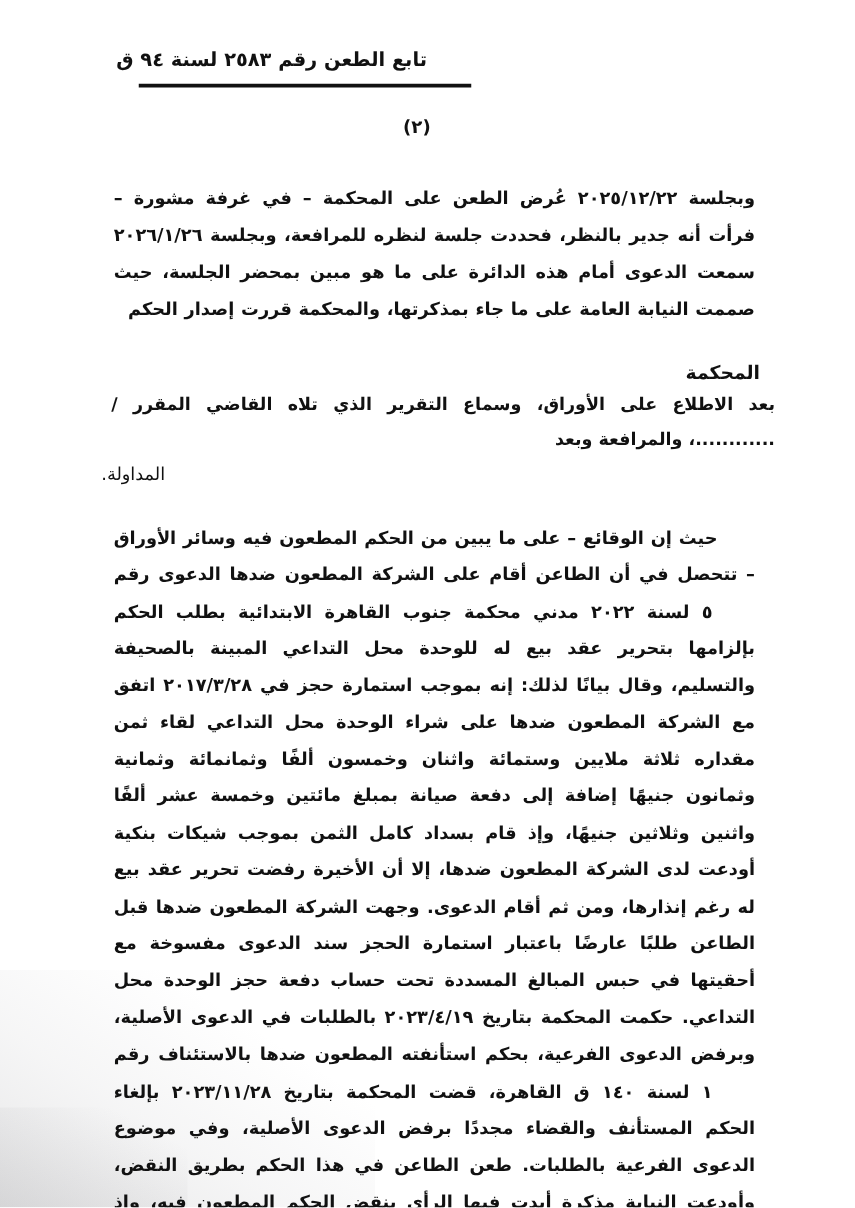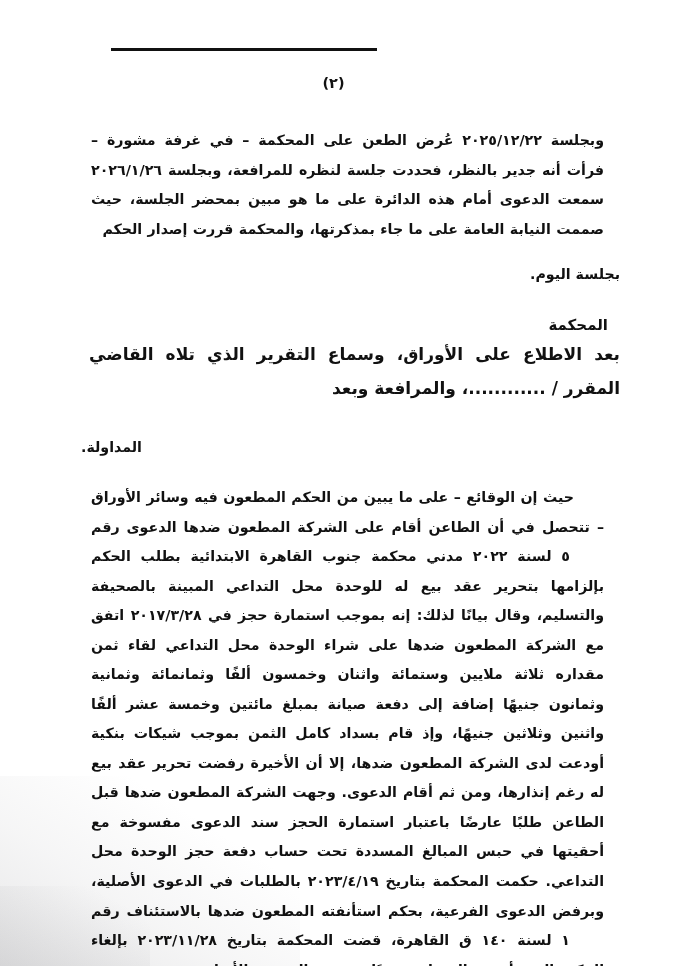--- a/index.html
+++ b/index.html
@@ -117,21 +117,21 @@
     margin: 26px 0 0 0;
     text-align: right;
     font-size: 15px;
     font-weight: bold;
     letter-spacing: 1.6px;
     padding-right: 12px;
   }
 
   .ruling-preamble {
     margin: 3px 0 0 14px;
-    font-size: 17px;
+    font-size: 14px;
     font-weight: bold;
     line-height: 2.0;
     text-align: justify;
   }
 
   
   .body-block {
     margin-top: 22px;
   }
   .body-block p.para {
@@ -148,39 +148,39 @@
 <body>
 
 <div class="page">
 
   <div class="scan-shade"></div>
   <div class="scan-shade-2"></div>
 
   <div class="content">
 
     <div class="doc-header">
+      <div class="doc-header-title">تابع الطعن رقم ٢٥٨٣ لسنة ٩٤ ق</div>
       <div class="header-rule"></div>
       <div class="clearer"></div>
     </div>
 
     <div class="page-number">(٢)</div>
 
     <div class="block-gap-sm"></div>
 
 
 
     <div class="block-gap-md"></div>
 
     <p class="para">وبجلسة ٢٠٢٥/١٢/٢٢ عُرض الطعن على المحكمة – في غرفة مشورة – فرأت أنه جدير بالنظر، فحددت جلسة لنظره للمرافعة، وبجلسة ٢٠٢٦/١/٢٦ سمعت الدعوى أمام هذه الدائرة على ما هو مبين بمحضر الجلسة، حيث صممت النيابة العامة على ما جاء بمذكرتها، والمحكمة قررت إصدار الحكم</p>
-    <div class="line-right" style="padding-right:0;">بجلسة اليوم.</div>
 
     <div class="court-heading">المحكمة</div>
 
     <p class="ruling-preamble">بعد الاطلاع على الأوراق، وسماع التقرير الذي تلاه القاضي المقرر / ............، والمرافعة وبعد</p>
-    <div style="text-align:left; padding-left:6px; font-size:14.2px; font-weight:bold; line-height:2.0;margin-top:28px;">المداولة.</div>
+    <div style="text-align:left; padding-left:6px; font-size:14.2px; font-weight:normal; line-height:2.0;">المداولة.</div>
 
     <div class="body-block">
       <p class="para"><span>حيث إن الوقائع – على ما يبين من الحكم المطعون فيه وسائر الأوراق – تتحصل في أن الطاعن أقام على الشركة المطعون ضدها الدعوى رقم </span><span class="redacted-num"> </span><span>٥ لسنة ٢٠٢٢ مدني محكمة جنوب القاهرة الابتدائية بطلب الحكم بإلزامها بتحرير  عقد بيع له للوحدة محل التداعي المبينة بالصحيفة والتسليم، وقال بيانًا لذلك: إنه بموجب استمارة حجز في ٢٠١٧/٣/٢٨ اتفق مع الشركة المطعون ضدها على شراء الوحدة محل التداعي لقاء ثمن مقداره ثلاثة ملايين وستمائة واثنان وخمسون ألفًا وثمانمائة وثمانية وثمانون جنيهًا إضافة إلى دفعة صيانة بمبلغ مائتين وخمسة عشر ألفًا واثنين وثلاثين جنيهًا، وإذ قام بسداد كامل الثمن بموجب شيكات بنكية أودعت لدى الشركة المطعون ضدها، إلا أن الأخيرة رفضت تحرير  عقد بيع له رغم إنذارها، ومن ثم أقام الدعوى. وجهت الشركة المطعون ضدها قبل الطاعن طلبًا عارضًا باعتبار استمارة الحجز سند الدعوى مفسوخة مع أحقيتها في حبس المبالغ المسددة تحت حساب دفعة حجز الوحدة محل التداعي. حكمت المحكمة بتاريخ ٢٠٢٣/٤/١٩ بالطلبات في الدعوى الأصلية، وبرفض الدعوى الفرعية، بحكم استأنفته المطعون ضدها بالاستئناف رقم </span><span class="redacted-num"> </span><span>١ لسنة ١٤٠ ق القاهرة، قضت المحكمة بتاريخ ٢٠٢٣/١١/٢٨ بإلغاء الحكم المستأنف والقضاء مجددًا برفض الدعوى الأصلية، وفي موضوع الدعوى الفرعية بالطلبات. طعن الطاعن في هذا الحكم بطريق النقض، وأودعت النيابة مذكرة أبدت فيها الرأي بنقض الحكم المطعون فيه، وإذ عُرض الطعن على هذه المحكمة – في غرفة</span></p>
 
     </div>
 
   </div>
 </div>
 
 </body></html>

